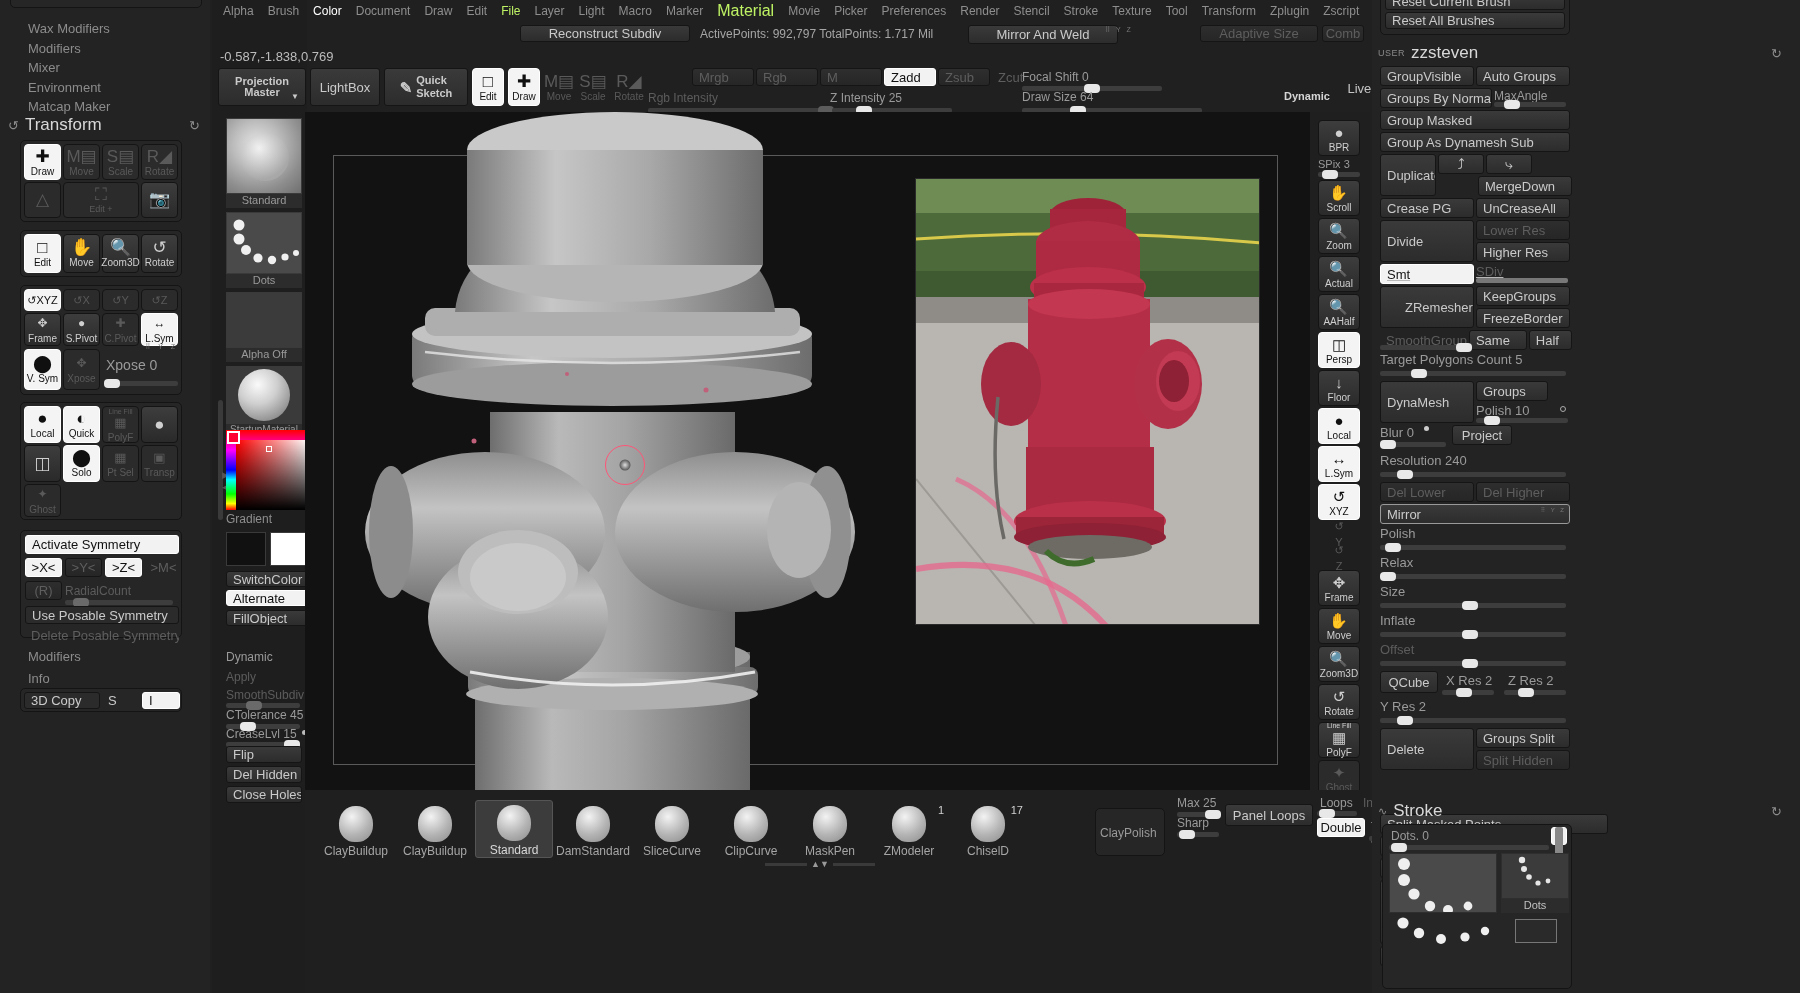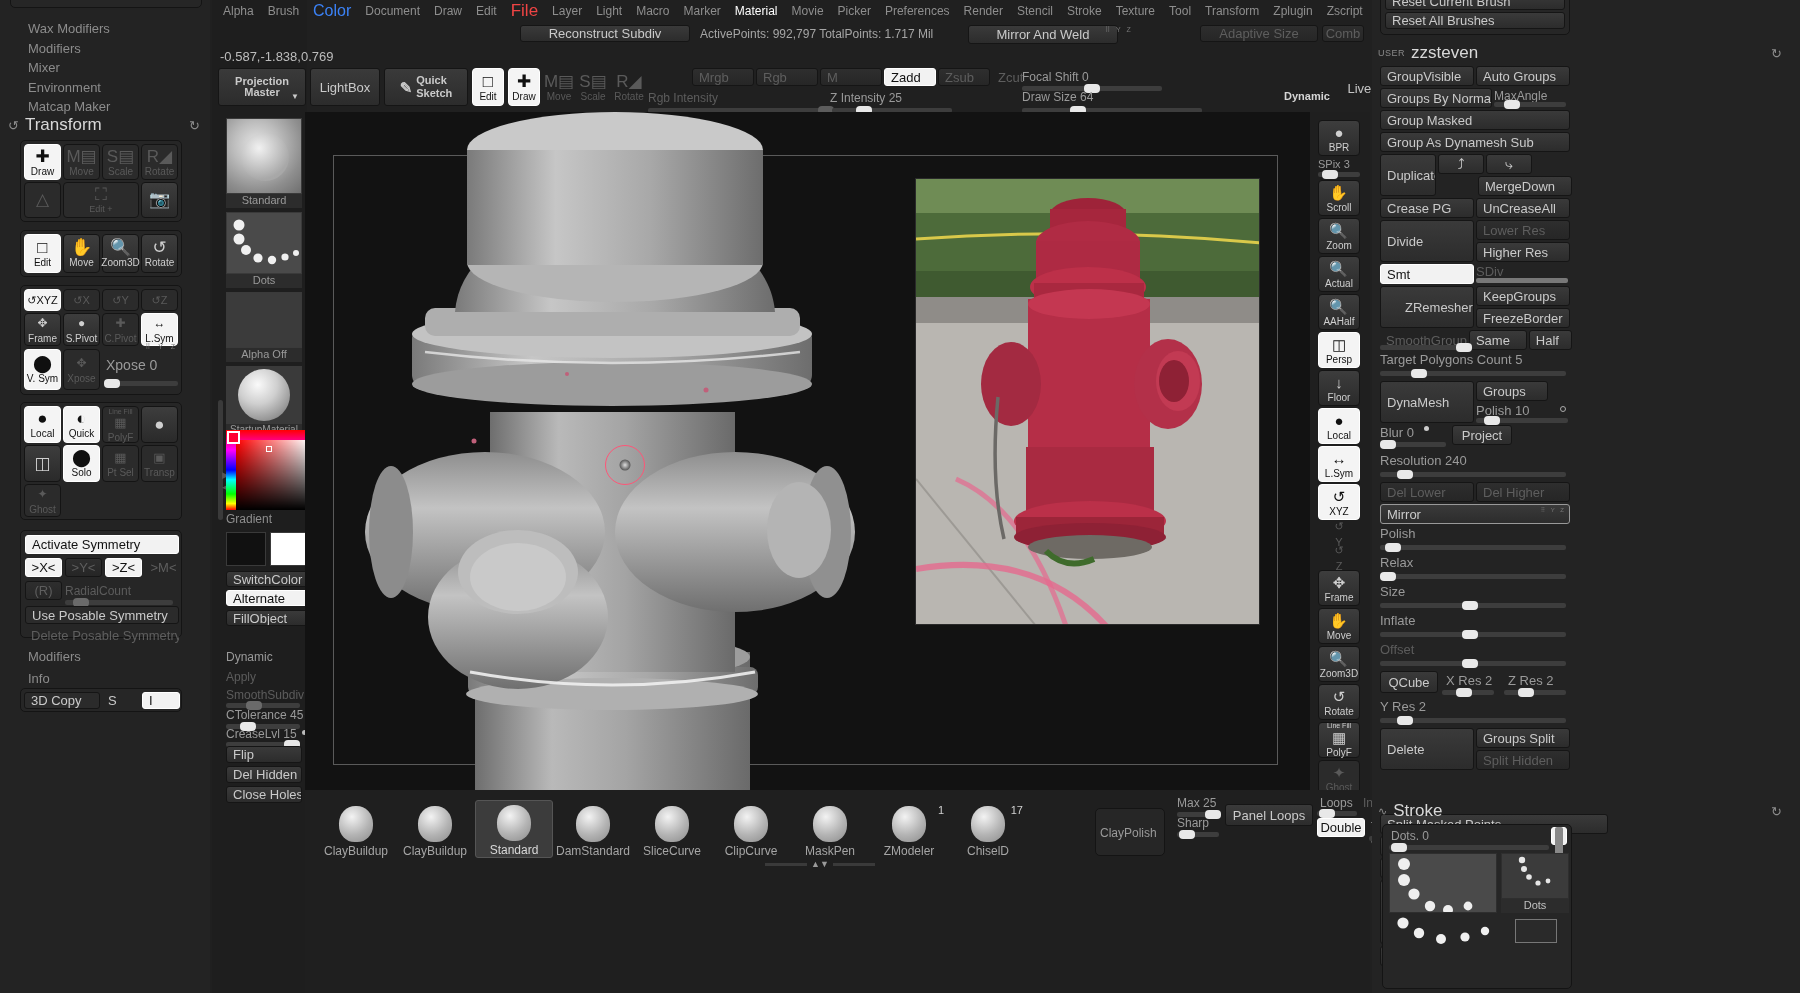--- a/index.html
+++ b/index.html
@@ -316,30 +316,30 @@
 
   <div class="btn" style="position:absolute;left:14px;top:746px;width:76px;height:17px;">Flip</div>
   <div class="btn" style="position:absolute;left:14px;top:766px;width:76px;height:17px;">Del Hidden</div>
   <div class="btn" style="position:absolute;left:14px;top:786px;width:76px;height:17px;">Close Holes</div>
 </div>
 
 <div id="topMenu">
   <div id="menuList" style="display:flex;gap:4px;align-items:center;height:22px;padding-left:8px;">
       <div class="menuItem" style="font-size: 12px; color: rgb(142, 142, 142); padding: 2px 5px;">Alpha</div>
       <div class="menuItem" style="font-size: 12px; color: rgb(142, 142, 142); padding: 2px 5px;">Brush</div>
-      <div class="menuItem" style="font-size: 16px; color: #3b82f6; padding: 2px 5px;">Color</div>
+      <div class="menuItem" style="font-size: 12px; color: #ffffff; padding: 2px 5px;">Color</div>
       <div class="menuItem" style="font-size: 12px; color: rgb(142, 142, 142); padding: 2px 5px;">Document</div>
       <div class="menuItem" style="font-size: 12px; color: rgb(142, 142, 142); padding: 2px 5px;">Draw</div>
       <div class="menuItem" style="font-size: 12px; color: rgb(142, 142, 142); padding: 2px 5px;">Edit</div>
-      <div class="menuItem" style="font-size: 17px; color: #ef4444; padding: 2px 5px;">File</div>
+      <div class="menuItem" style="font-size: 12px; color: #bef264; padding: 2px 5px;">File</div>
       <div class="menuItem" style="font-size: 12px; color: rgb(142, 142, 142); padding: 2px 5px;">Layer</div>
       <div class="menuItem" style="font-size: 12px; color: rgb(142, 142, 142); padding: 2px 5px;">Light</div>
       <div class="menuItem" style="font-size: 12px; color: rgb(142, 142, 142); padding: 2px 5px;">Macro</div>
       <div class="menuItem" style="font-size: 12px; color: rgb(142, 142, 142); padding: 2px 5px;">Marker</div>
-      <div class="menuItem" style="font-size: 12px; color: #ffffff; padding: 2px 5px;">Material</div>
+      <div class="menuItem" style="font-size: 16px; color: #bef264; padding: 2px 5px;">Material</div>
       <div class="menuItem" style="font-size: 12px; color: rgb(142, 142, 142); padding: 2px 5px;">Movie</div>
       <div class="menuItem" style="font-size: 12px; color: rgb(142, 142, 142); padding: 2px 5px;">Picker</div>
       <div class="menuItem" style="font-size: 12px; color: rgb(142, 142, 142); padding: 2px 5px;">Preferences</div>
       <div class="menuItem" style="font-size: 12px; color: rgb(142, 142, 142); padding: 2px 5px;">Render</div>
       <div class="menuItem" style="font-size: 12px; color: rgb(142, 142, 142); padding: 2px 5px;">Stencil</div>
       <div class="menuItem" style="font-size: 12px; color: rgb(142, 142, 142); padding: 2px 5px;">Stroke</div>
       <div class="menuItem" style="font-size: 12px; color: rgb(142, 142, 142); padding: 2px 5px;">Texture</div>
       <div class="menuItem" style="font-size: 12px; color: rgb(142, 142, 142); padding: 2px 5px;">Tool</div>
       <div class="menuItem" style="font-size: 12px; color: rgb(142, 142, 142); padding: 2px 5px;">Transform</div>
       <div class="menuItem" style="font-size: 12px; color: rgb(142, 142, 142); padding: 2px 5px;">Zplugin</div>
@@ -754,21 +754,21 @@
         <div class="btn" style="width: 94px; height: 20px;">Crease PG</div>
         <div class="btn" style="width: 94px; height: 20px;">UnCreaseAll</div>
       </div>
       <div style="margin-bottom: 2px; position: relative; display: flex; gap: 2px; height: 42px;">
         <div class="btn" style="width: 94px; height: 42px;">Divide</div>
         <div style="display: flex; flex-direction: column; gap: 2px;">
           <div class="btn dim" style="width: 94px; height: 20px;">Lower Res</div>
           <div class="btn" style="width: 94px; height: 20px;">Higher Res</div>
         </div>
       </div>
-      <div style="margin-bottom: 2px; position: relative; display: flex; gap: 2px;">
+      <div style="margin-bottom: 2px; position: relative; display: flex; gap: 2px; text-decoration: underline;">
         <div class="btn on" style="width: 94px; height: 20px;">Smt</div>
         <div style="width: 94px; position: relative; height: 20px;"><span class="lbl dim" style="font-size:13px;">SDiv</span><div class="slider" style="position:absolute;left:0;top:14px;width:92px;background:#787878;"></div></div>
       </div>
       <div style="margin-bottom: 2px; position: relative; display: flex; gap: 2px; height: 42px;">
         <div class="btn" style="width: 94px; height: 42px; padding-left: 24px;">ZRemesher</div>
         <div style="display: flex; flex-direction: column; gap: 2px;">
           <div class="btn" style="width: 94px; height: 20px;">KeepGroups</div>
           <div class="btn" style="width: 94px; height: 20px;">FreezeBorder</div>
         </div>
       </div>

